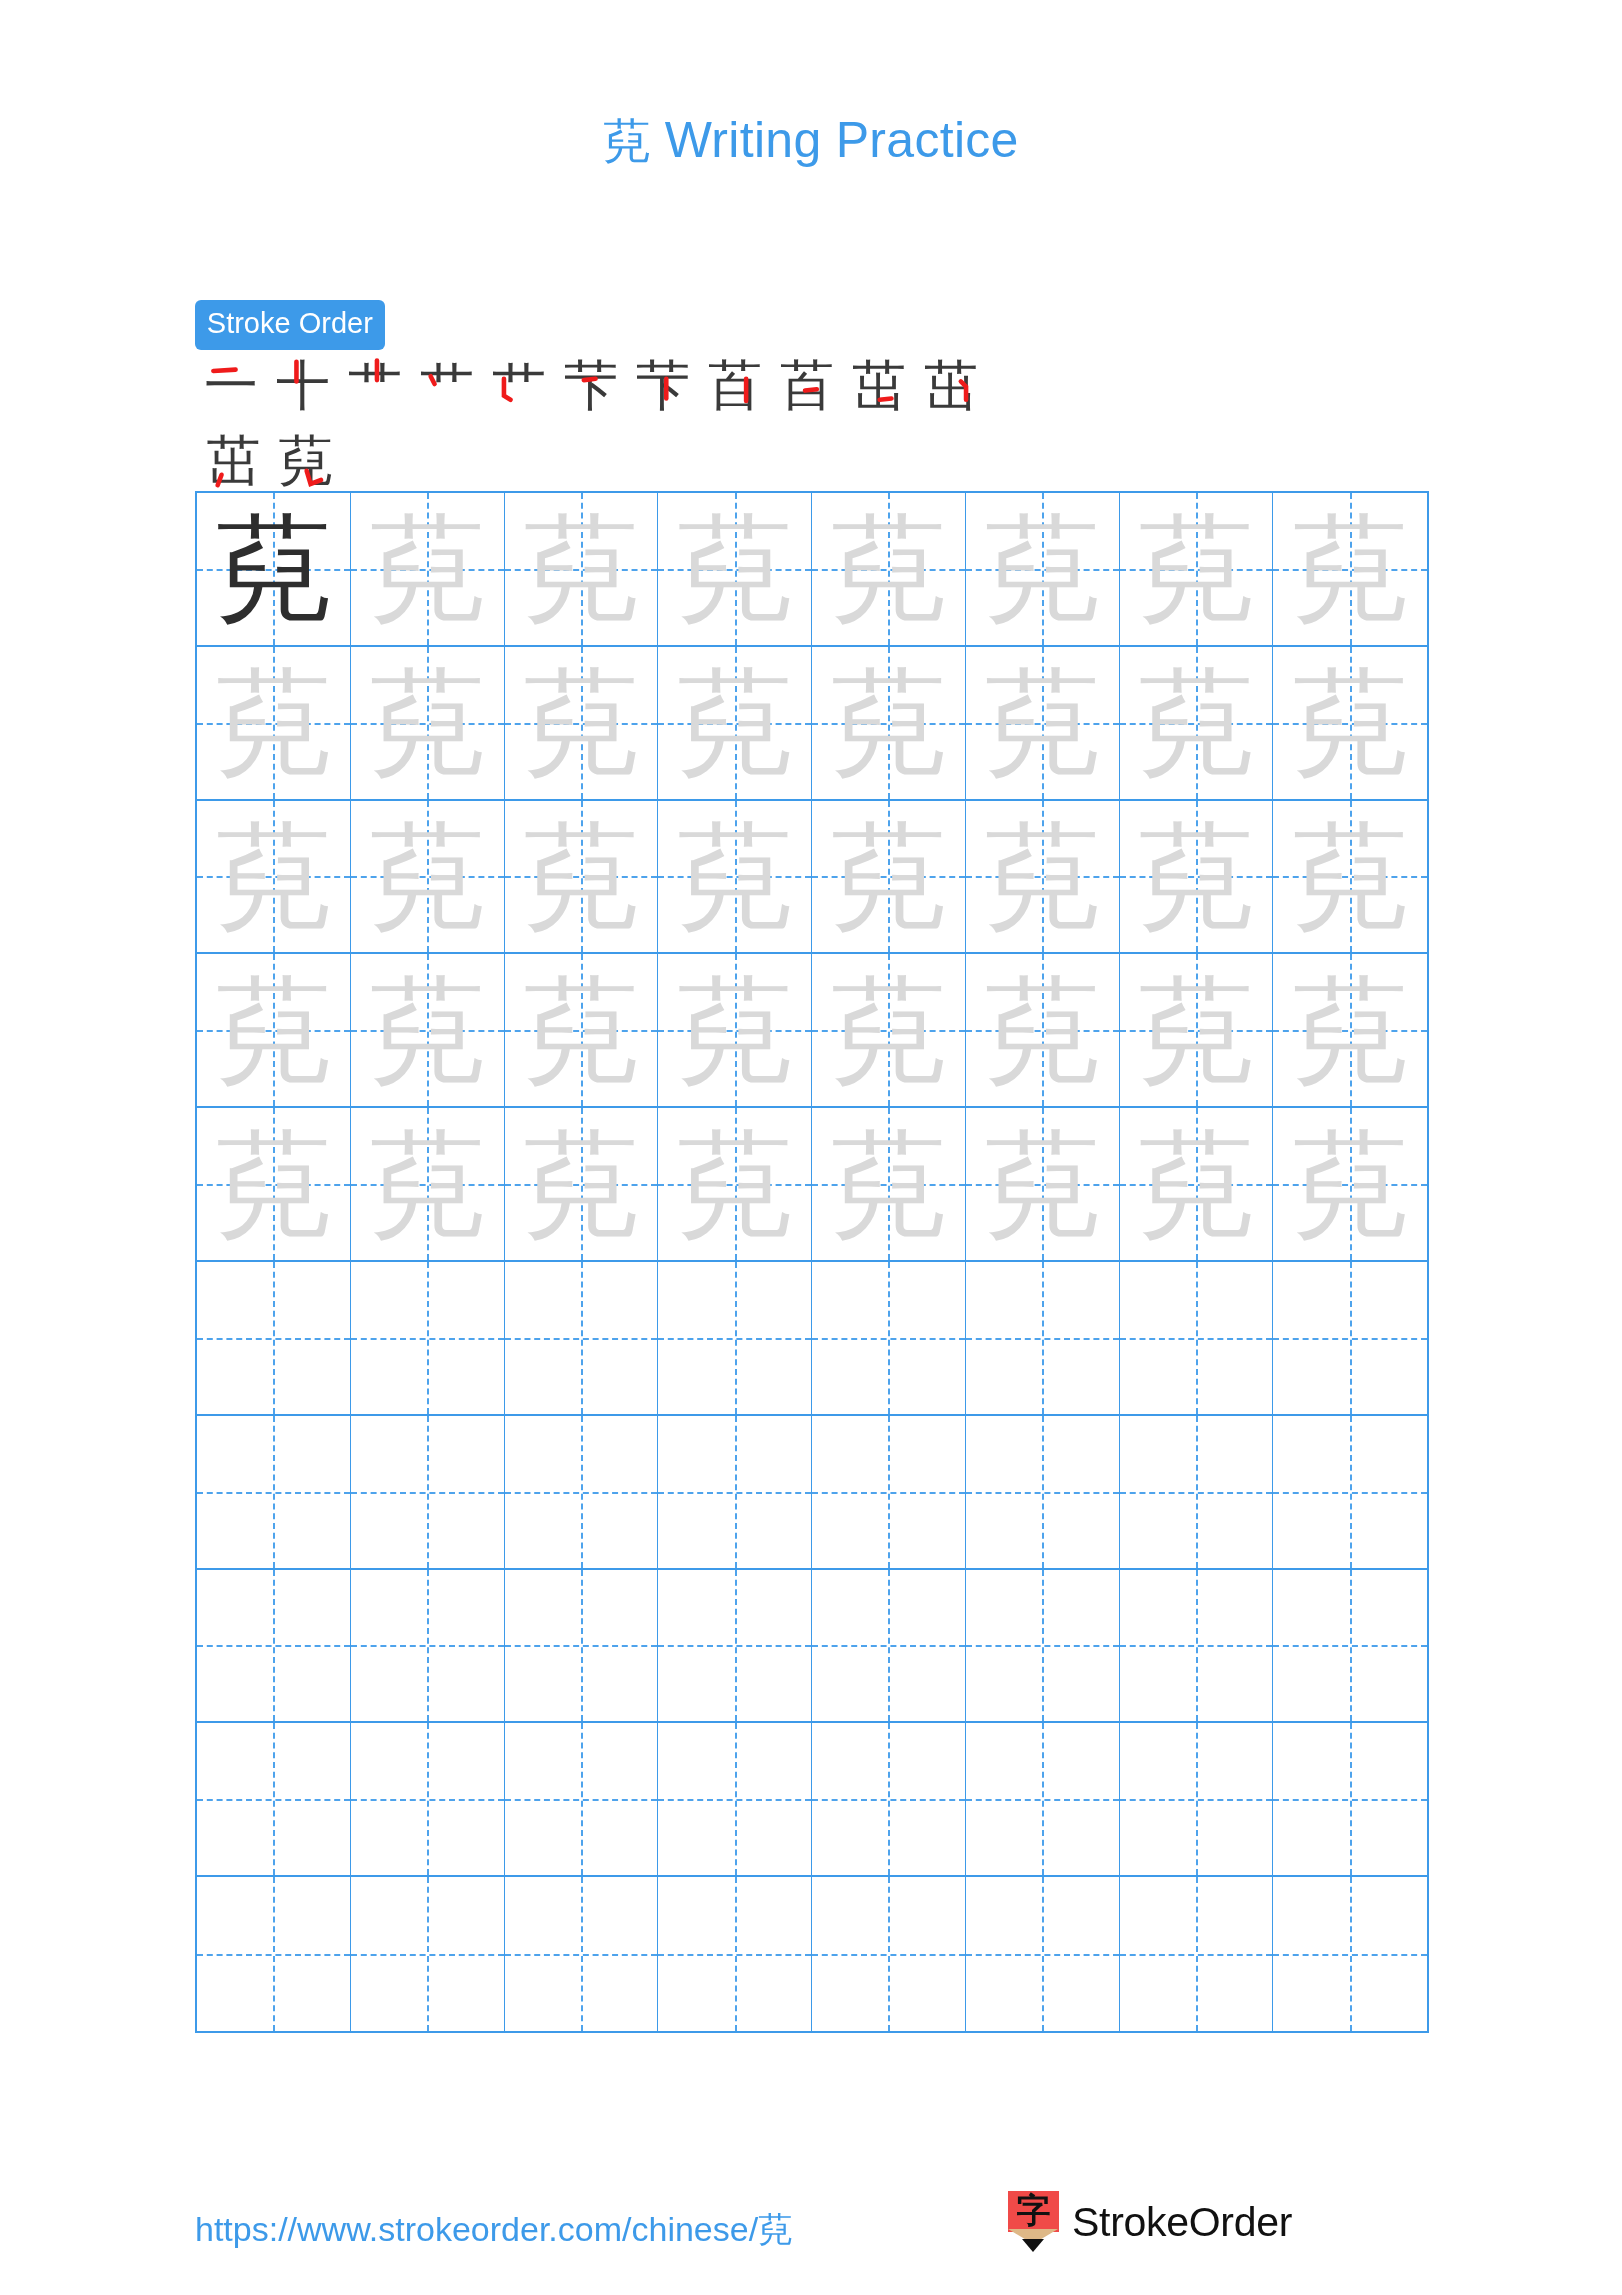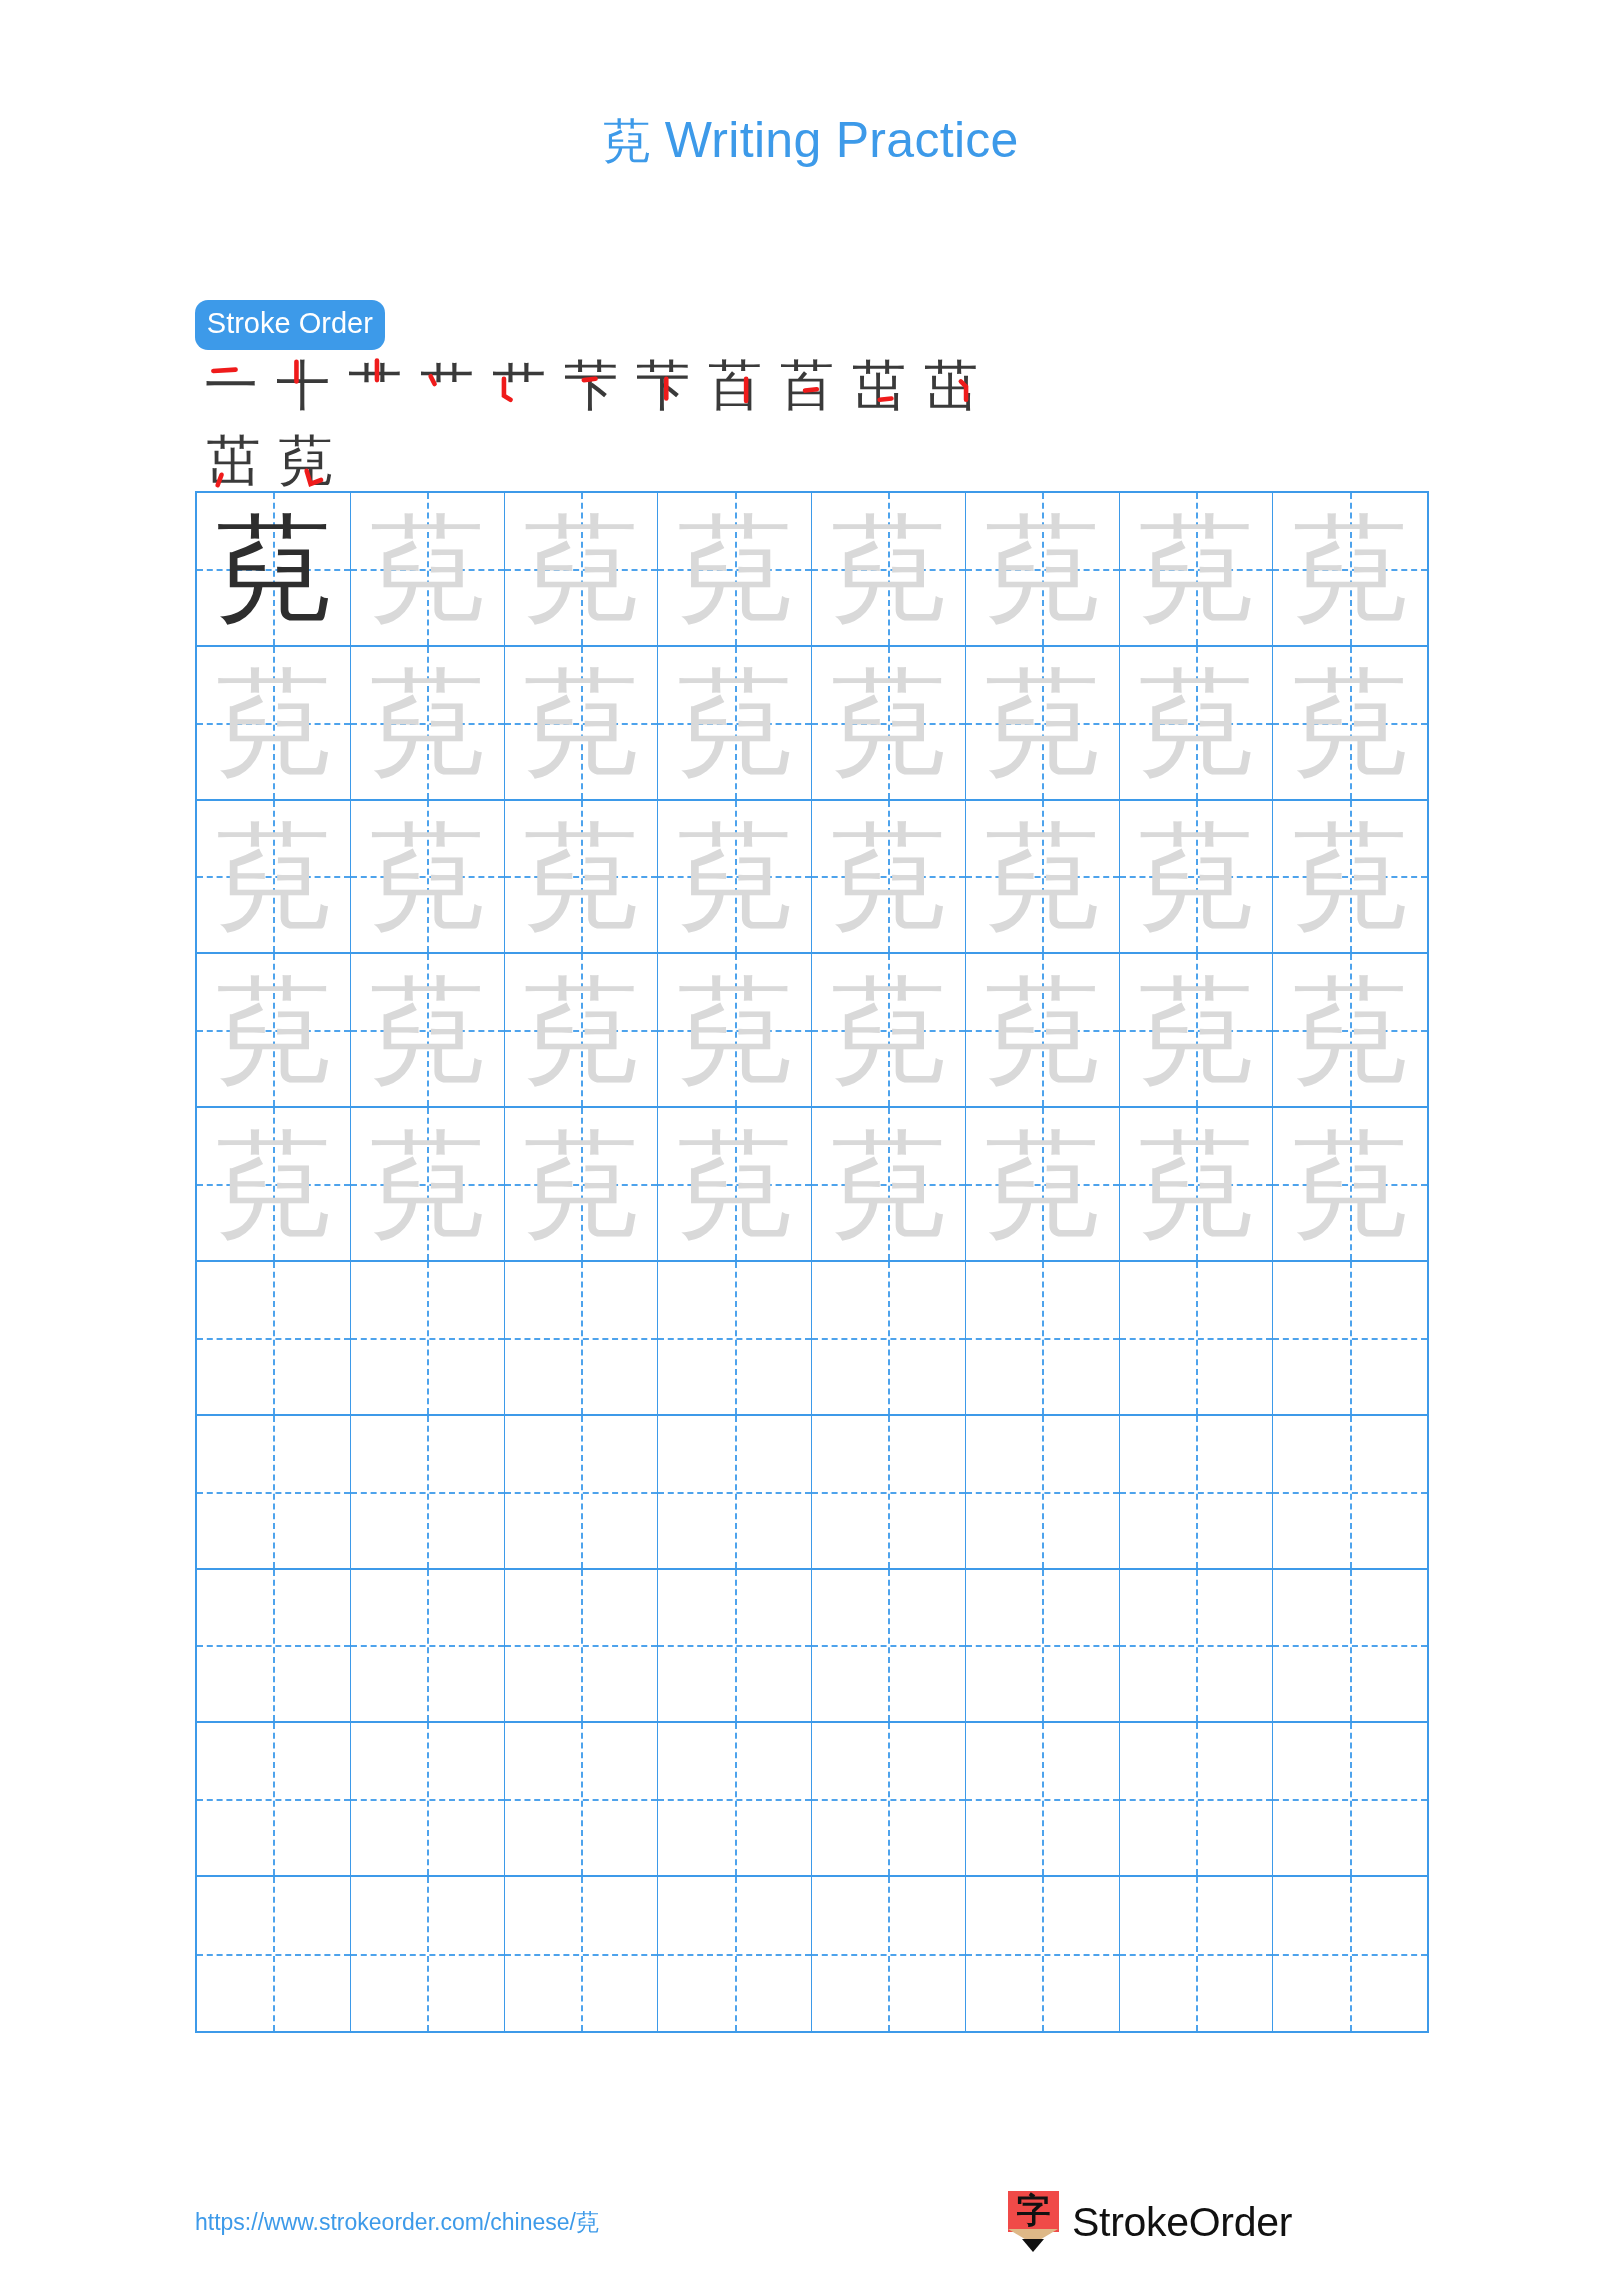--- a/index.html
+++ b/index.html
@@ -40,21 +40,21 @@
     left: 195px;
     width: 1237px;
   }
   #stroke-order-badge {
     display: inline-block;
     background: #3d9ae9;
     color: #ffffff;
     font-size: 29px;
     line-height: 1;
     padding: 9.2px 11.8px 11.8px 11.8px;
-    border-radius: 13px;
+    border-radius: 6px;
     vertical-align: top;
     margin-right: 11.8px;
   }
   .stroke-row {
     display: block;
     white-space: nowrap;
   }
   .stroke-row.row1 { height: 71px; }
   .stroke-row.row2 {
     margin-top: 3.9px;
@@ -135,21 +135,21 @@
   }
   .cell-char.model { color: #2e2e2e; }
   .cell-char.trace { color: #d9d9d9; }
 
   
   #footer-url {
     position: absolute;
     left: 195px;
     top: 2207px;
     color: #3d9ae9;
-    font-size: 23px;
+    font-size: 34px;
     white-space: nowrap;
   }
   #footer-url .url-char { font-family: "DejaVu Sans", sans-serif; }
 
   #footer-brand {
     position: absolute;
     left: 1008px;
     top: 2186px;
     display: flex;
     align-items: center;

